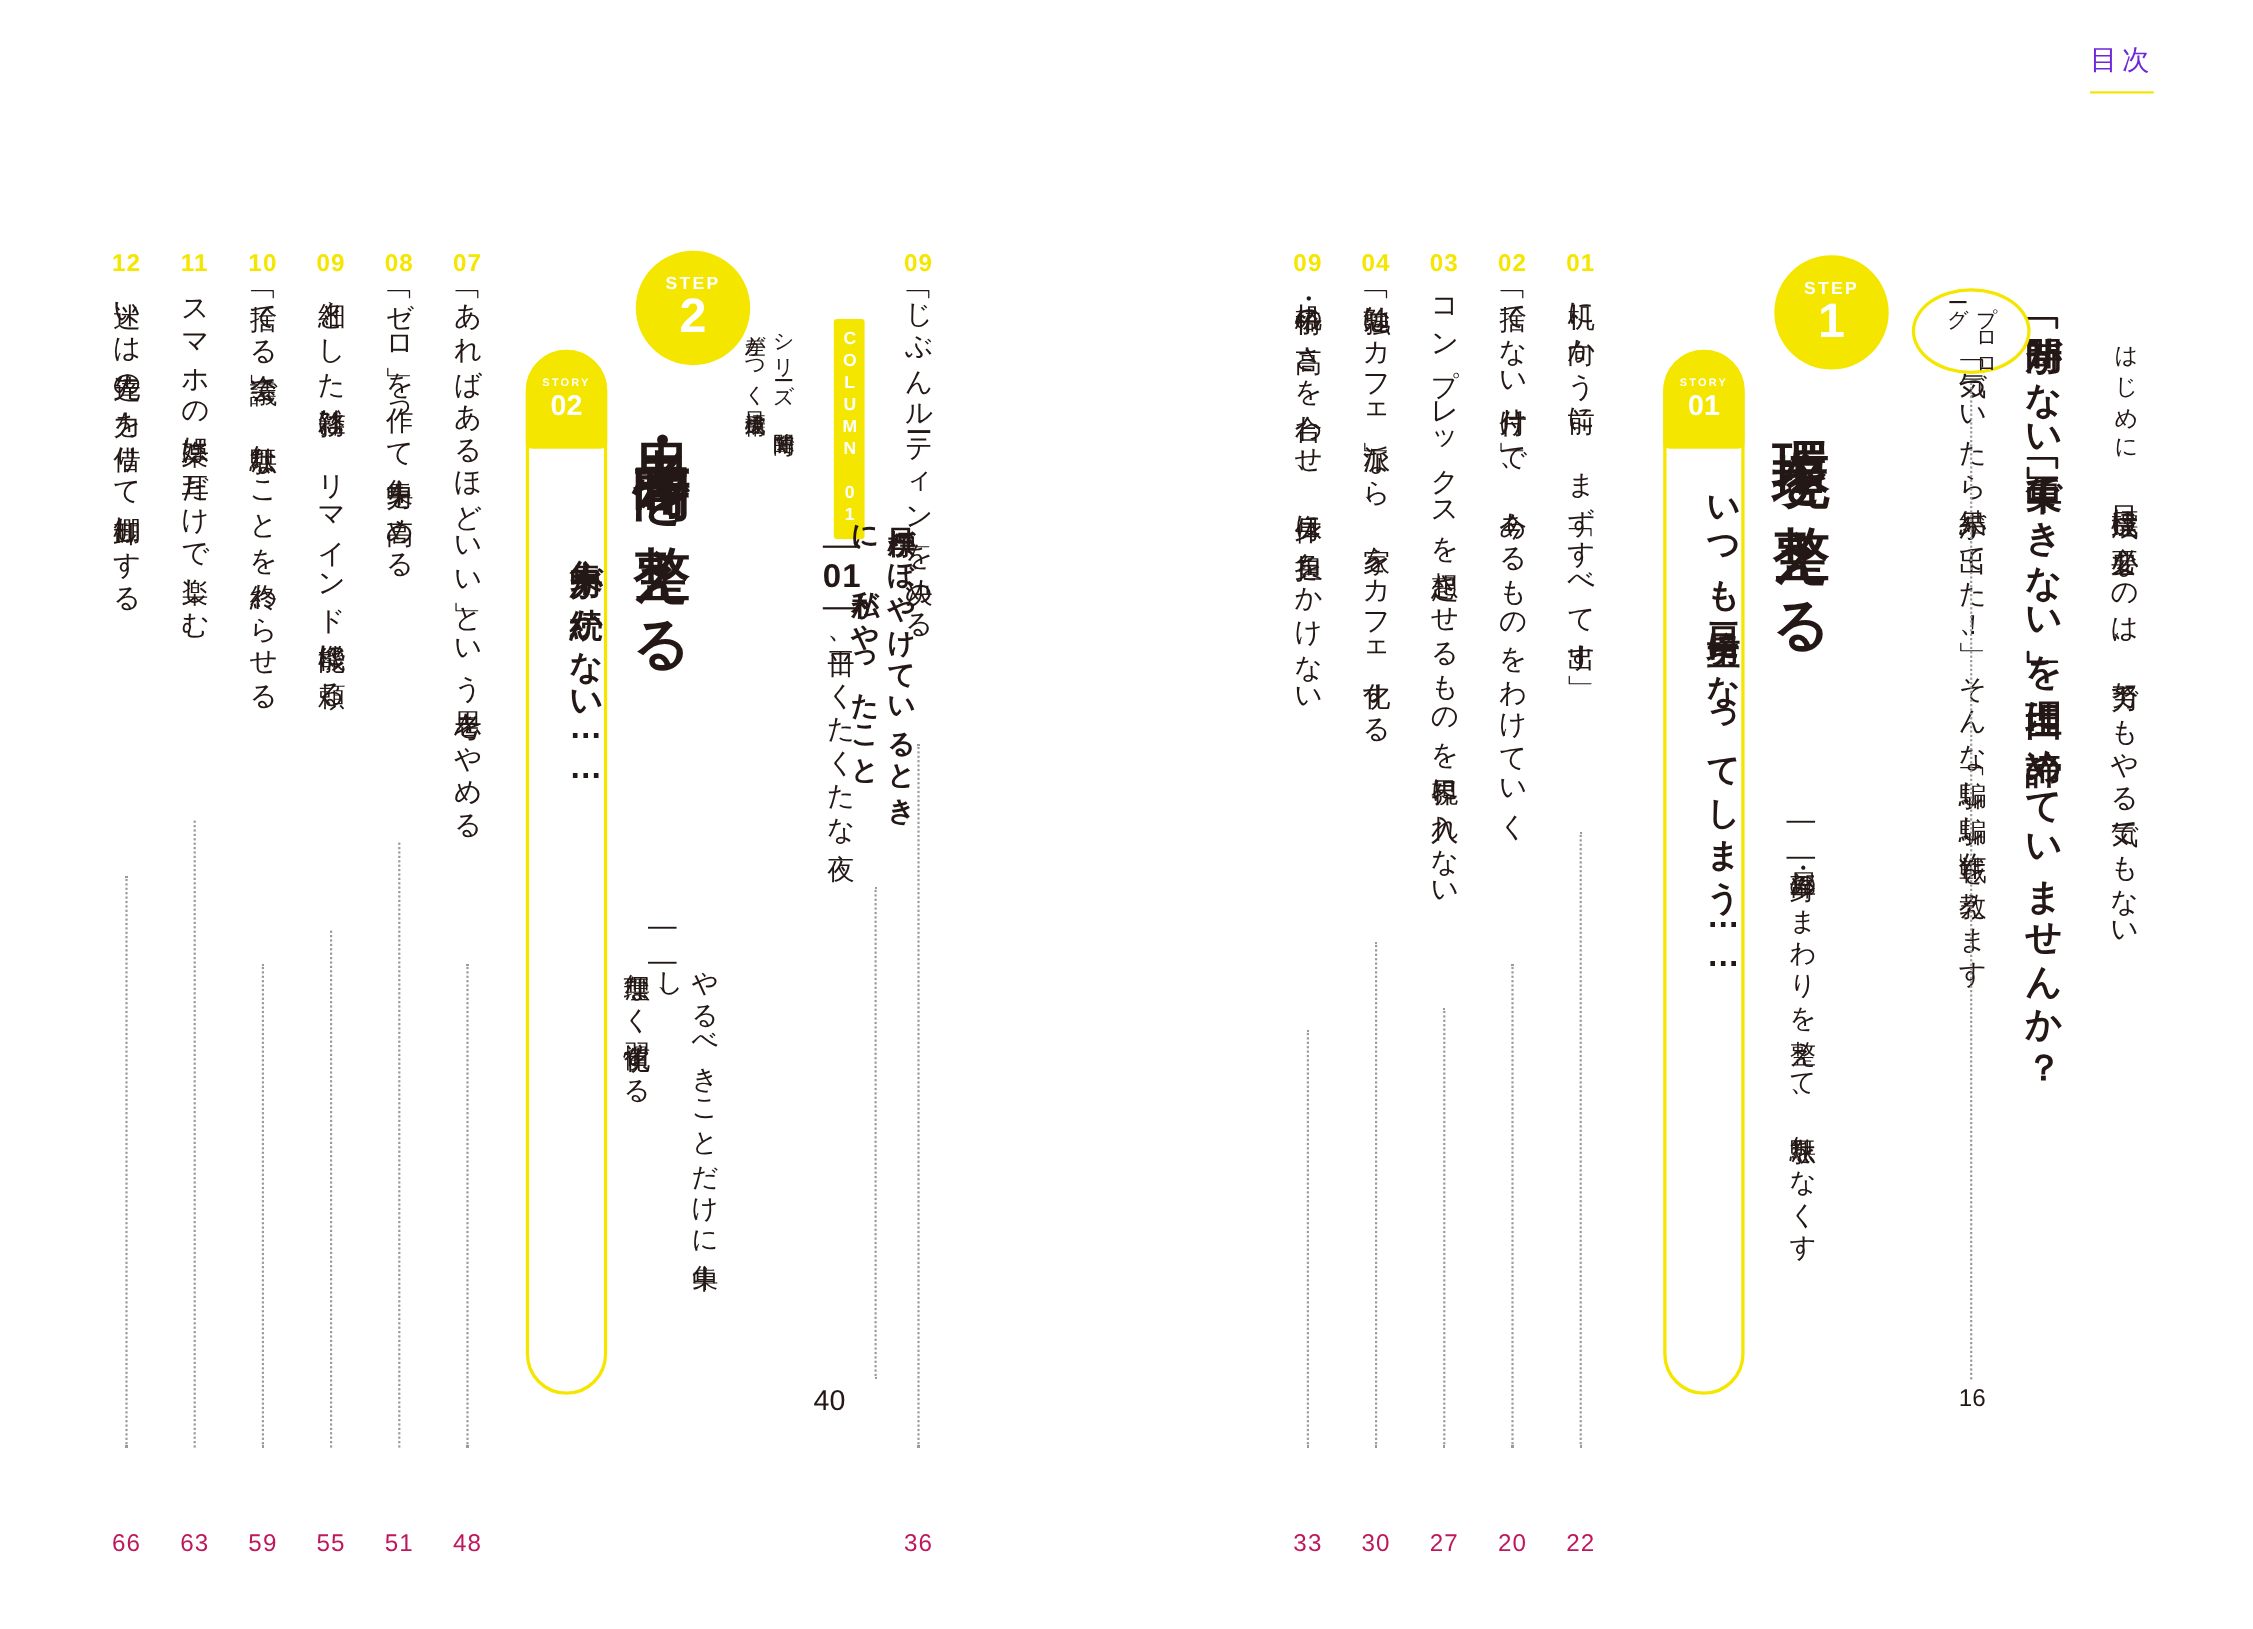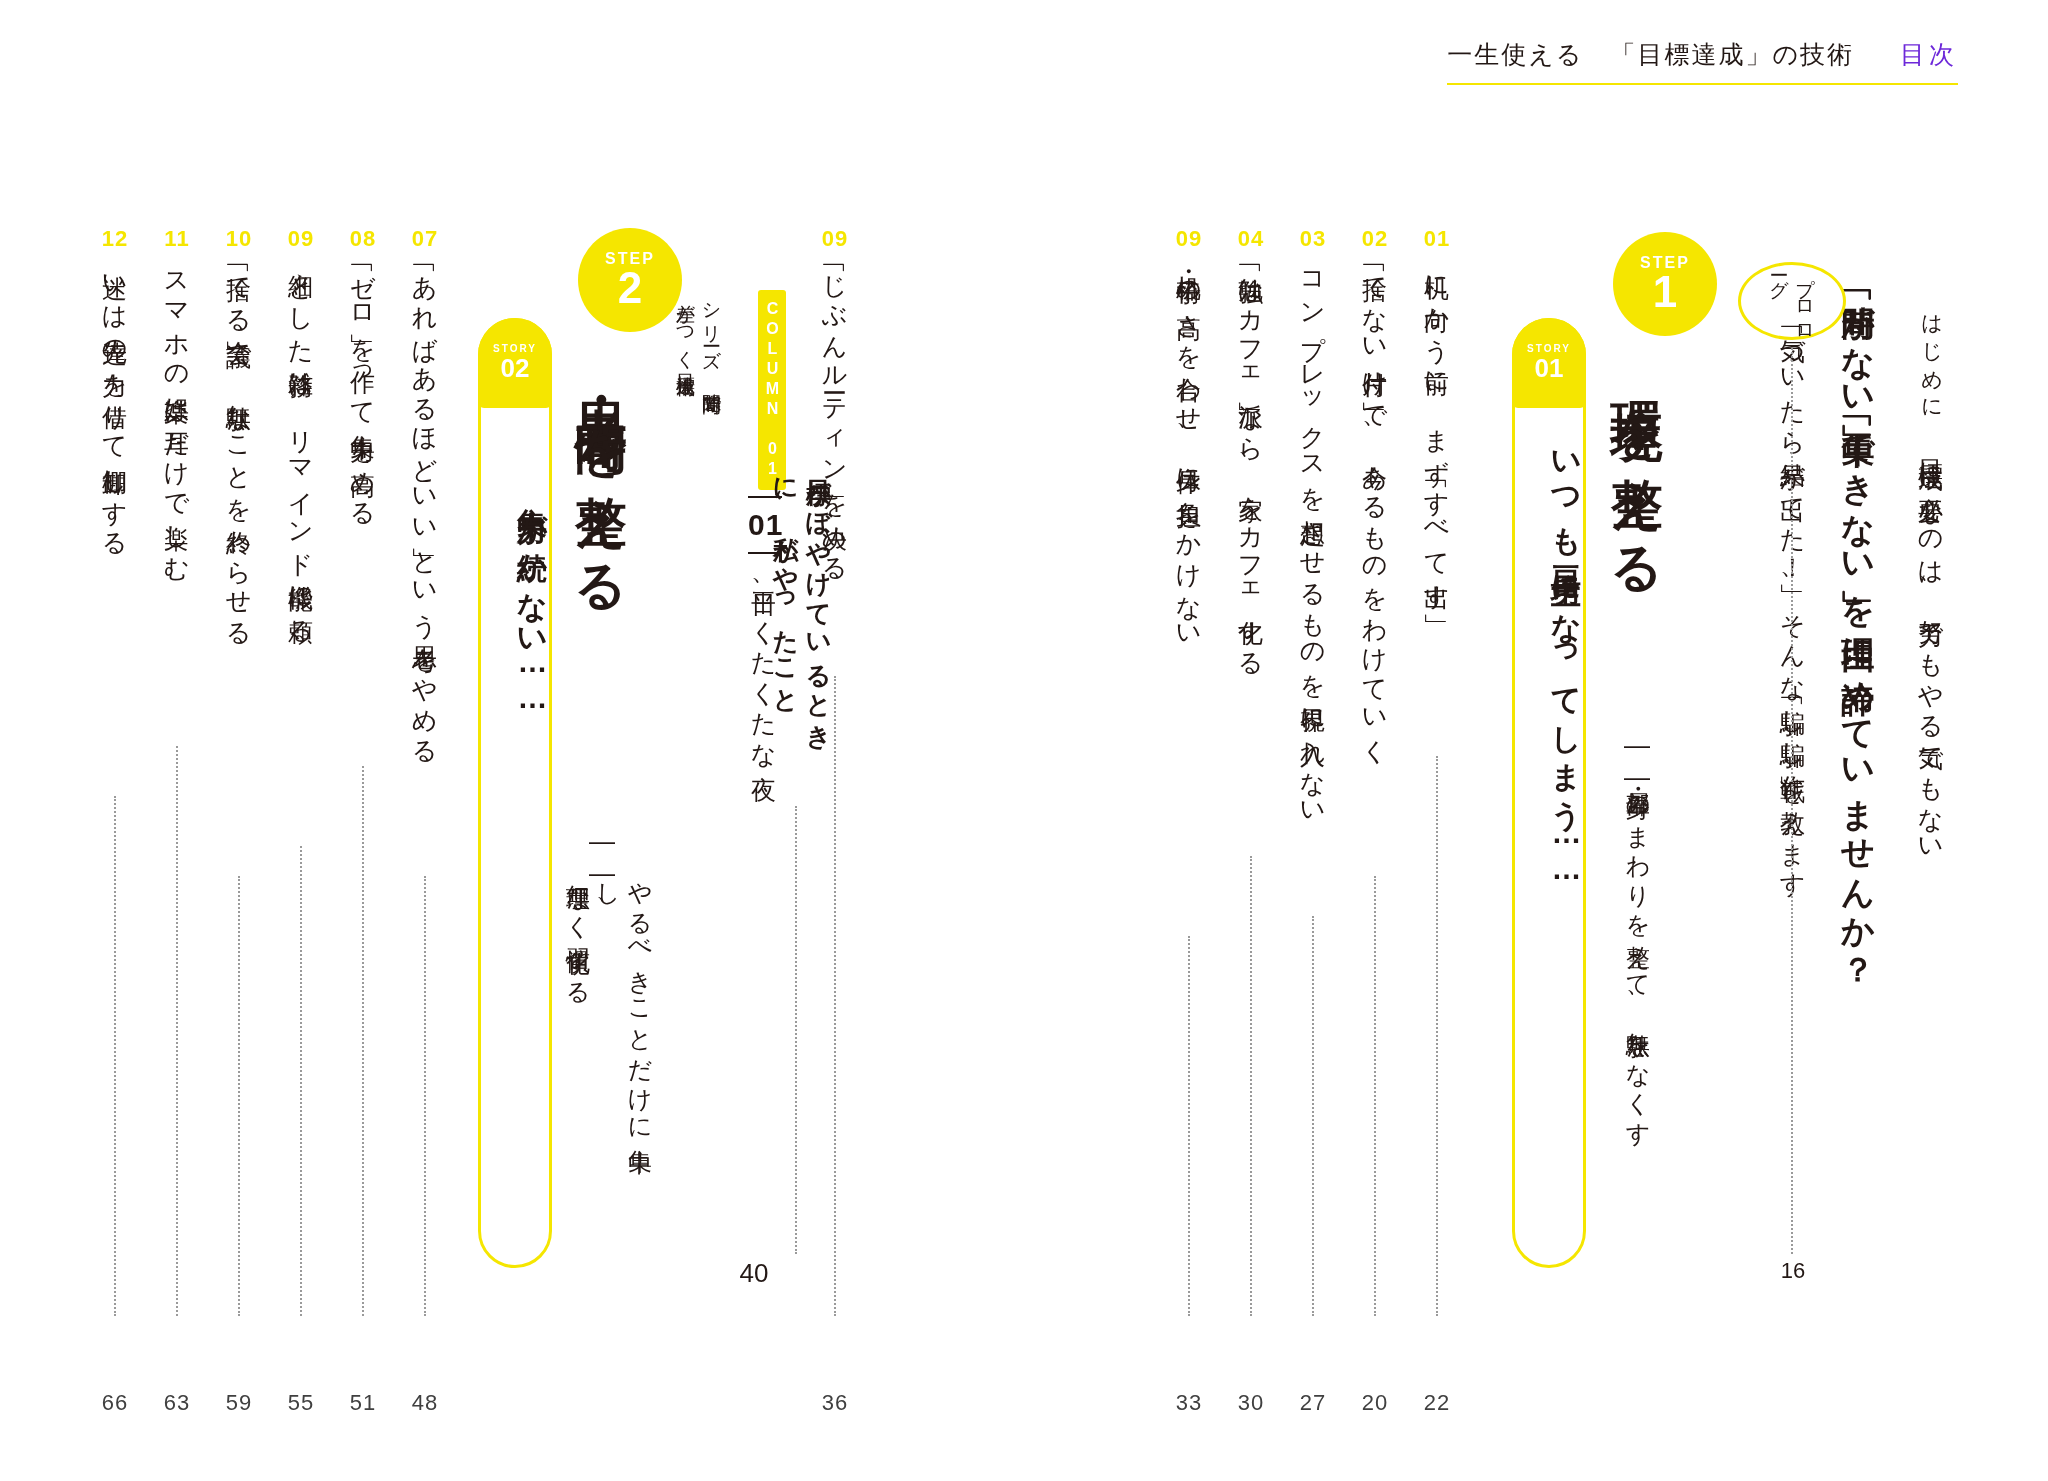--- a/index.html
+++ b/index.html
@@ -88,21 +88,21 @@
     transform: translateX(-50%);
     width: 0;
     border-left: 2px dotted #9a9a9a;
   }
   .entry .page {
     position: absolute;
     bottom: -70px;
     left: 50%;
     transform: translateX(-50%);
     font-size: 22px;
-    color: #404040;
+    color: #be185d;
     letter-spacing: 1px;
   }
 
   
   .step-circle {
     position: absolute;
     width: 104px;
     height: 104px;
     border-radius: 50%;
     background: #f5e600;
@@ -254,21 +254,20 @@
     letter-spacing: 2px;
     line-height: 1.35;
   }
 </style>
 </head>
 <body>
 
 <div id="page">
 
   <div class="header">
-    <div class="title">一生使える　「目標達成」の技術</div>
     <div class="label">目次</div>
   </div>
 
   <div class="intro-hajimeni vt" style="top:300px; right:102px; height:130px;">はじめに</div>
 
   <div class="intro-line vt" style="top:440px; right:100px; height:650px;">目標達成に必要なのは、努力でもやる気でもない</div>
 
   <div class="intro-big vt" style="top:278px; right:168px; height:900px;">「時間がない」「集中できない」を理由に諦めていませんか？</div>
 
   <div class="intro-line vt" style="top:318px; right:238px; height:790px;">「気づいたら結果が出てた！」、そんな「騙し騙し作戦」を教えます</div>

